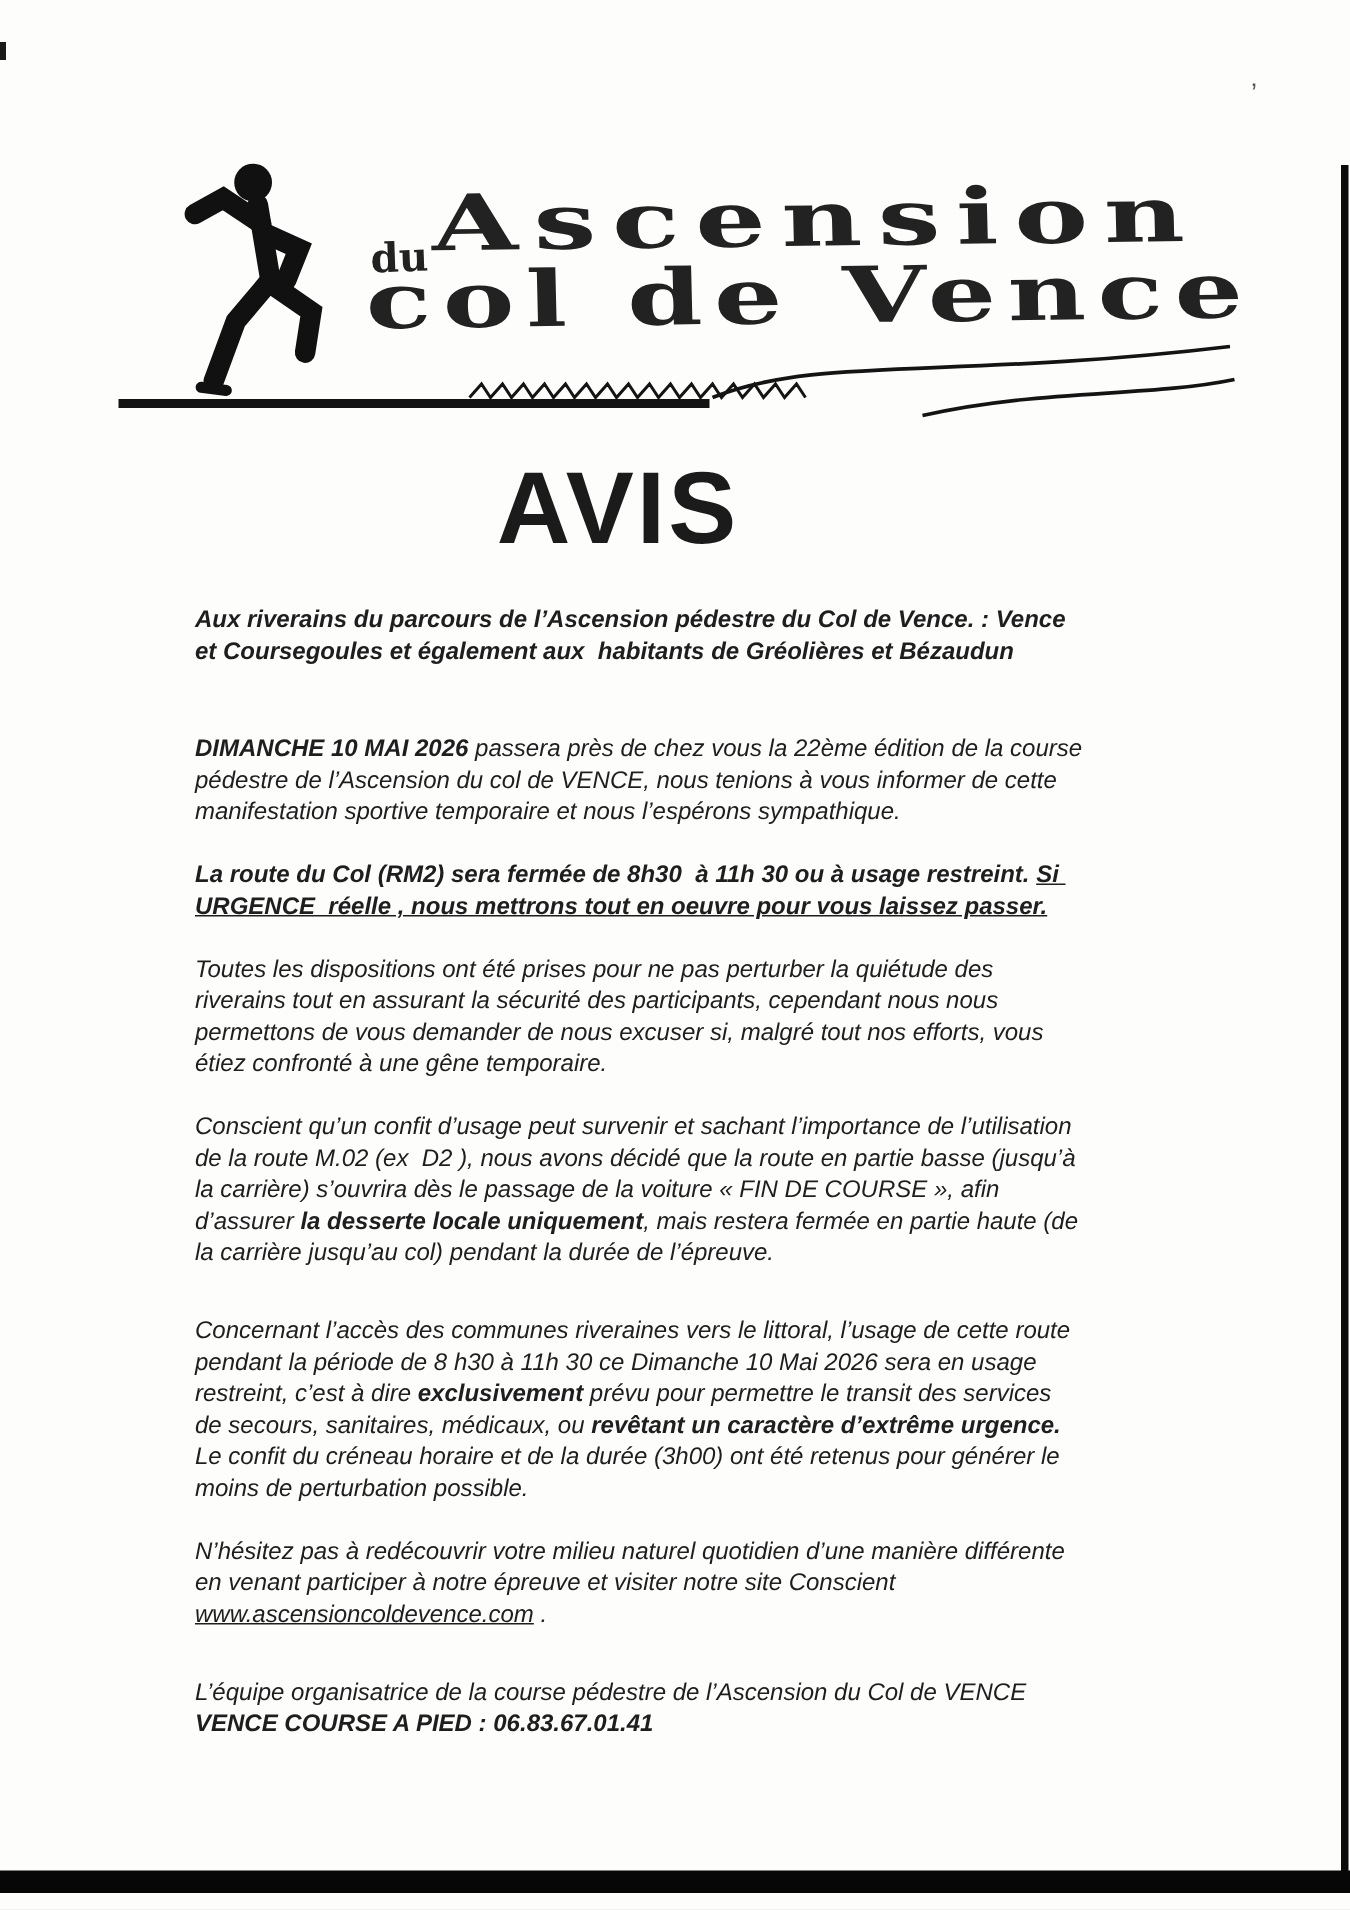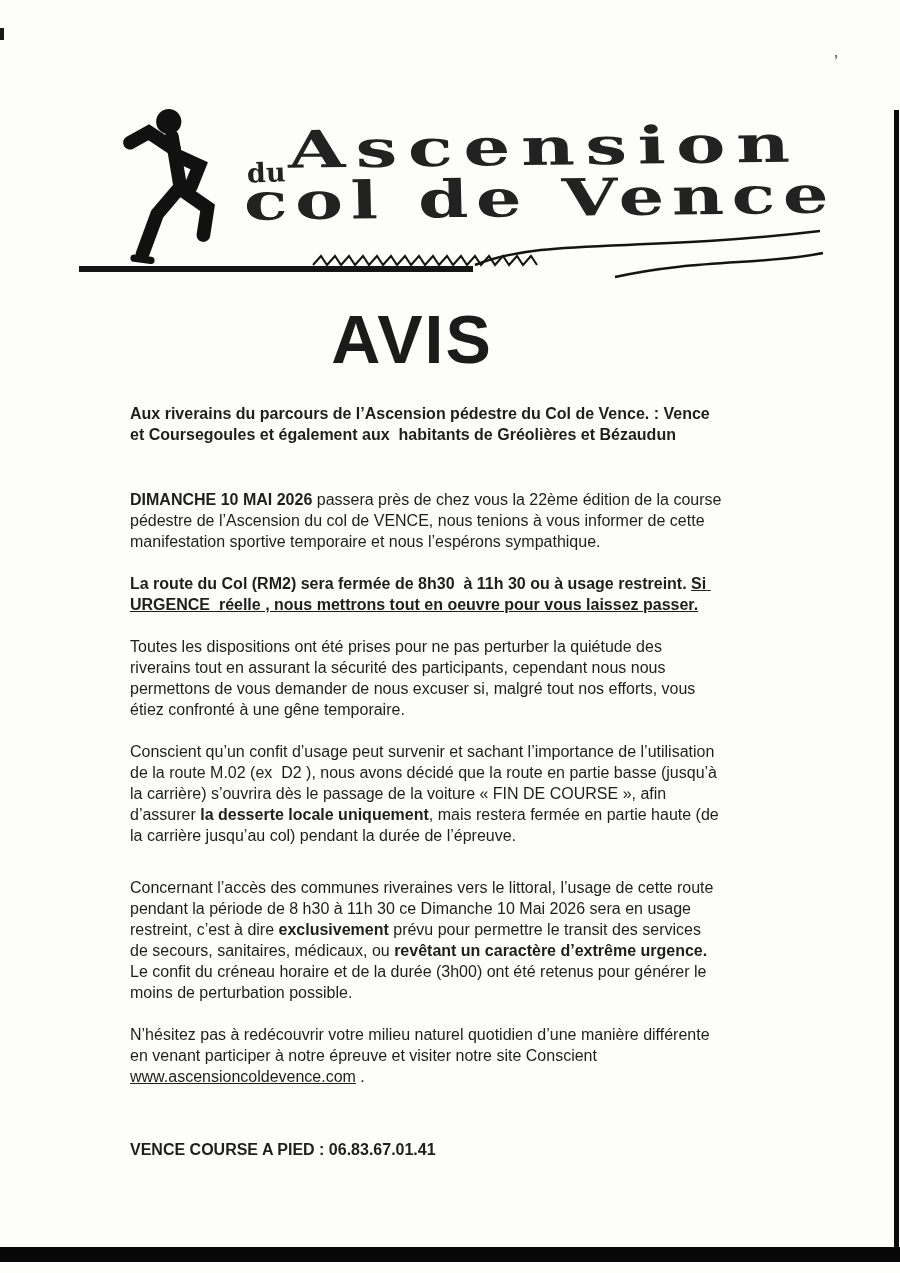--- a/index.html
+++ b/index.html
@@ -47,21 +47,21 @@
     position:absolute; top:300px; left:0; width:824px;
     text-align:center;
     font-size:68px; font-weight:bold; letter-spacing:2px; color:#1b1b1b;
   }
 
   
   .content {
     position:absolute; top:403px; left:130px; width:592px;
     font-size:16px; line-height:21px; color:#1e1e1e;
   }
-  .content p { margin:0 0 21px 0; white-space:pre-wrap; }
+  .content p { margin:0 0 21px 0; white-space:pre-wrap;font-style:italic; }
   .content p.tight { margin-bottom:0;margin-top:31px; }
   p.recipients { font-weight:bold; margin-bottom:44px; }
   .b { font-weight:bold; }
   .bu { font-weight:bold; text-decoration:underline; }
   .u { text-decoration:underline; }
   .closure { font-weight:bold; }
   .sig-bold { font-weight:bold; }
 </style>
 </head>
 <body>
@@ -109,20 +109,20 @@
     <p><span>Toutes les dispositions ont été prises pour ne pas perturber la quiétude des riverains tout en assurant la sécurité des participants, cependant nous nous permettons de vous demander de nous excuser si, malgré tout nos efforts, vous étiez confronté à une gêne temporaire.</span></p>
 
     <p><span>Conscient qu’un confit d’usage peut survenir et sachant l’importance de l’utilisation de la route M.02 (ex  D2 ), nous avons décidé que la route en partie basse (jusqu’à la carrière) s’ouvrira dès le passage de la voiture « FIN DE COURSE », afin d’assurer </span><span class="b">la desserte locale uniquement</span><span>, mais restera fermée en partie haute (de la carrière jusqu’au col) pendant la durée de l’épreuve.</span></p>
 
     <p class="tight"><span>Concernant l’accès des communes riveraines vers le littoral, l’usage de cette route pendant la période de 8 h30 à 11h 30 ce Dimanche 10 Mai 2026 sera en usage restreint, c’est à dire </span><span class="b">exclusivement</span><span> prévu pour permettre le transit des services de secours, sanitaires, médicaux, ou </span><span class="b">revêtant un caractère d’extrême urgence.</span></p>
     <p><span>Le confit du créneau horaire et de la durée (3h00) ont été retenus pour générer le moins de perturbation possible.</span></p>
 
     <p><span>N’hésitez pas à redécouvrir votre milieu naturel quotidien d’une manière différente en venant participer à notre épreuve et visiter notre site Conscient </span><span class="u">www.ascensioncoldevence.com</span><span> .</span></p>
 
 
-    <p class="tight"><br><span class="sig-bold">VENCE COURSE A PIED : 06.83.67.01.41</span></p>
+    <p class="tight"><span>L’équipe organisatrice de la course pédestre de l’Ascension du Col de VENCE</span><br><span class="sig-bold">VENCE COURSE A PIED : 06.83.67.01.41</span></p>
 
   </div>
 
   <div class="edge-right"></div>
   <div class="edge-bottom"></div>
 
 </div>
 
 </body></html>

